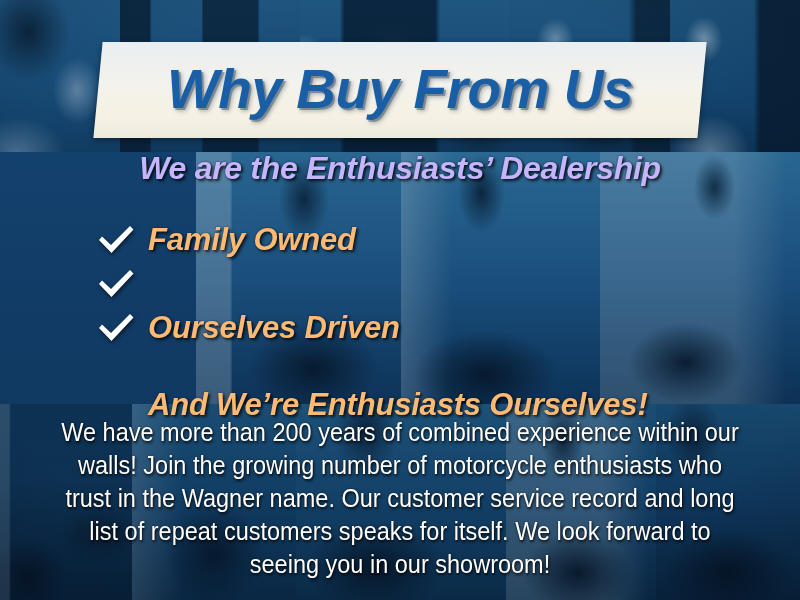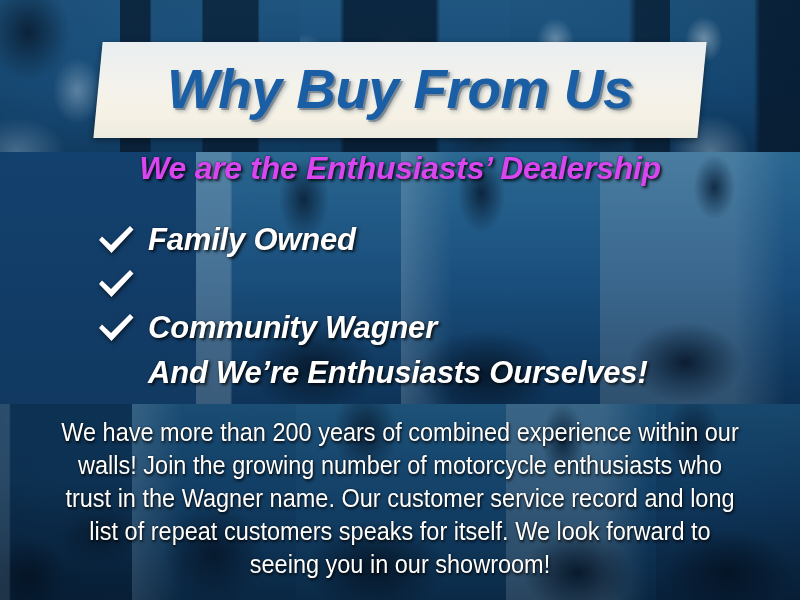--- a/index.html
+++ b/index.html
@@ -220,21 +220,21 @@
     transform: translateY(-1px);
   }
 
   
   .subtitle {
     position: absolute;
     left: 0;
     right: 0;
     top: 150px;
     text-align: center;
-    color: #d946ef;
+    color: #c4b5fd;
     font-size: 32px;
     font-weight: 700;
     font-style: italic;
     letter-spacing: -0.3px;
     text-shadow: 2px 2px 3px rgba(0,0,0,.75), 0 0 2px rgba(0,0,0,.6);
     white-space: nowrap;
   }
 
   
   .bullets {
@@ -252,32 +252,33 @@
     flex: 0 0 52px;
     display: flex;
     align-items: center;
   }
   .check-icon {
     display: block;
     filter: drop-shadow(1px 2px 2px rgba(0,0,0,.6));
   }
   .bullet-label,
   .bullet-tail {
-    color: #ffffff;
+    color: #fdba74;
     font-size: 31px;
     font-weight: 700;
     font-style: italic;
     letter-spacing: -0.2px;
     text-shadow: 2px 2px 3px rgba(0,0,0,.7), 0 0 2px rgba(0,0,0,.55);
     white-space: nowrap;
   }
   .bullet-tail-row {
     display: flex;
-    align-items: center;
+    align-items: flex-end;
     height: 46px;
+    margin-top: 27px;
   }
   .bullet-tail-row .check-cell { flex: 0 0 52px; }
   .bullet-tail { font-size: 31px; }
 
   
   .paragraph {
     position: absolute;
     left: 30px;
     right: 30px;
     top: 416px;
@@ -348,21 +349,21 @@
         </svg>
       </span>
     </div>
 
     <div class="bullet-row">
       <span class="check-cell">
         <svg class="check-icon" width="40" height="32" viewBox="0 0 40 32" aria-hidden="true">
           <path d="M3 16 L6 12.5 L15 21 L34 2 L37.5 5.5 L15.5 29 Z" fill="#ffffff"></path>
         </svg>
       </span>
-      <span class="bullet-label">Community Wagner</span>
+      <span class="bullet-label">Ourselves Driven</span>
     </div>
 
     <div class="bullet-tail-row">
       <span class="check-cell"></span>
       <span class="bullet-tail">And We’re Enthusiasts Ourselves!</span>
     </div>
   </div>
 
   <div class="paragraph">We have more than 200 years of combined experience within our walls! Join the growing number of motorcycle enthusiasts who trust in the Wagner name. Our customer service record and long list of repeat customers speaks for itself. We look forward to seeing you in our showroom!</div>
 

